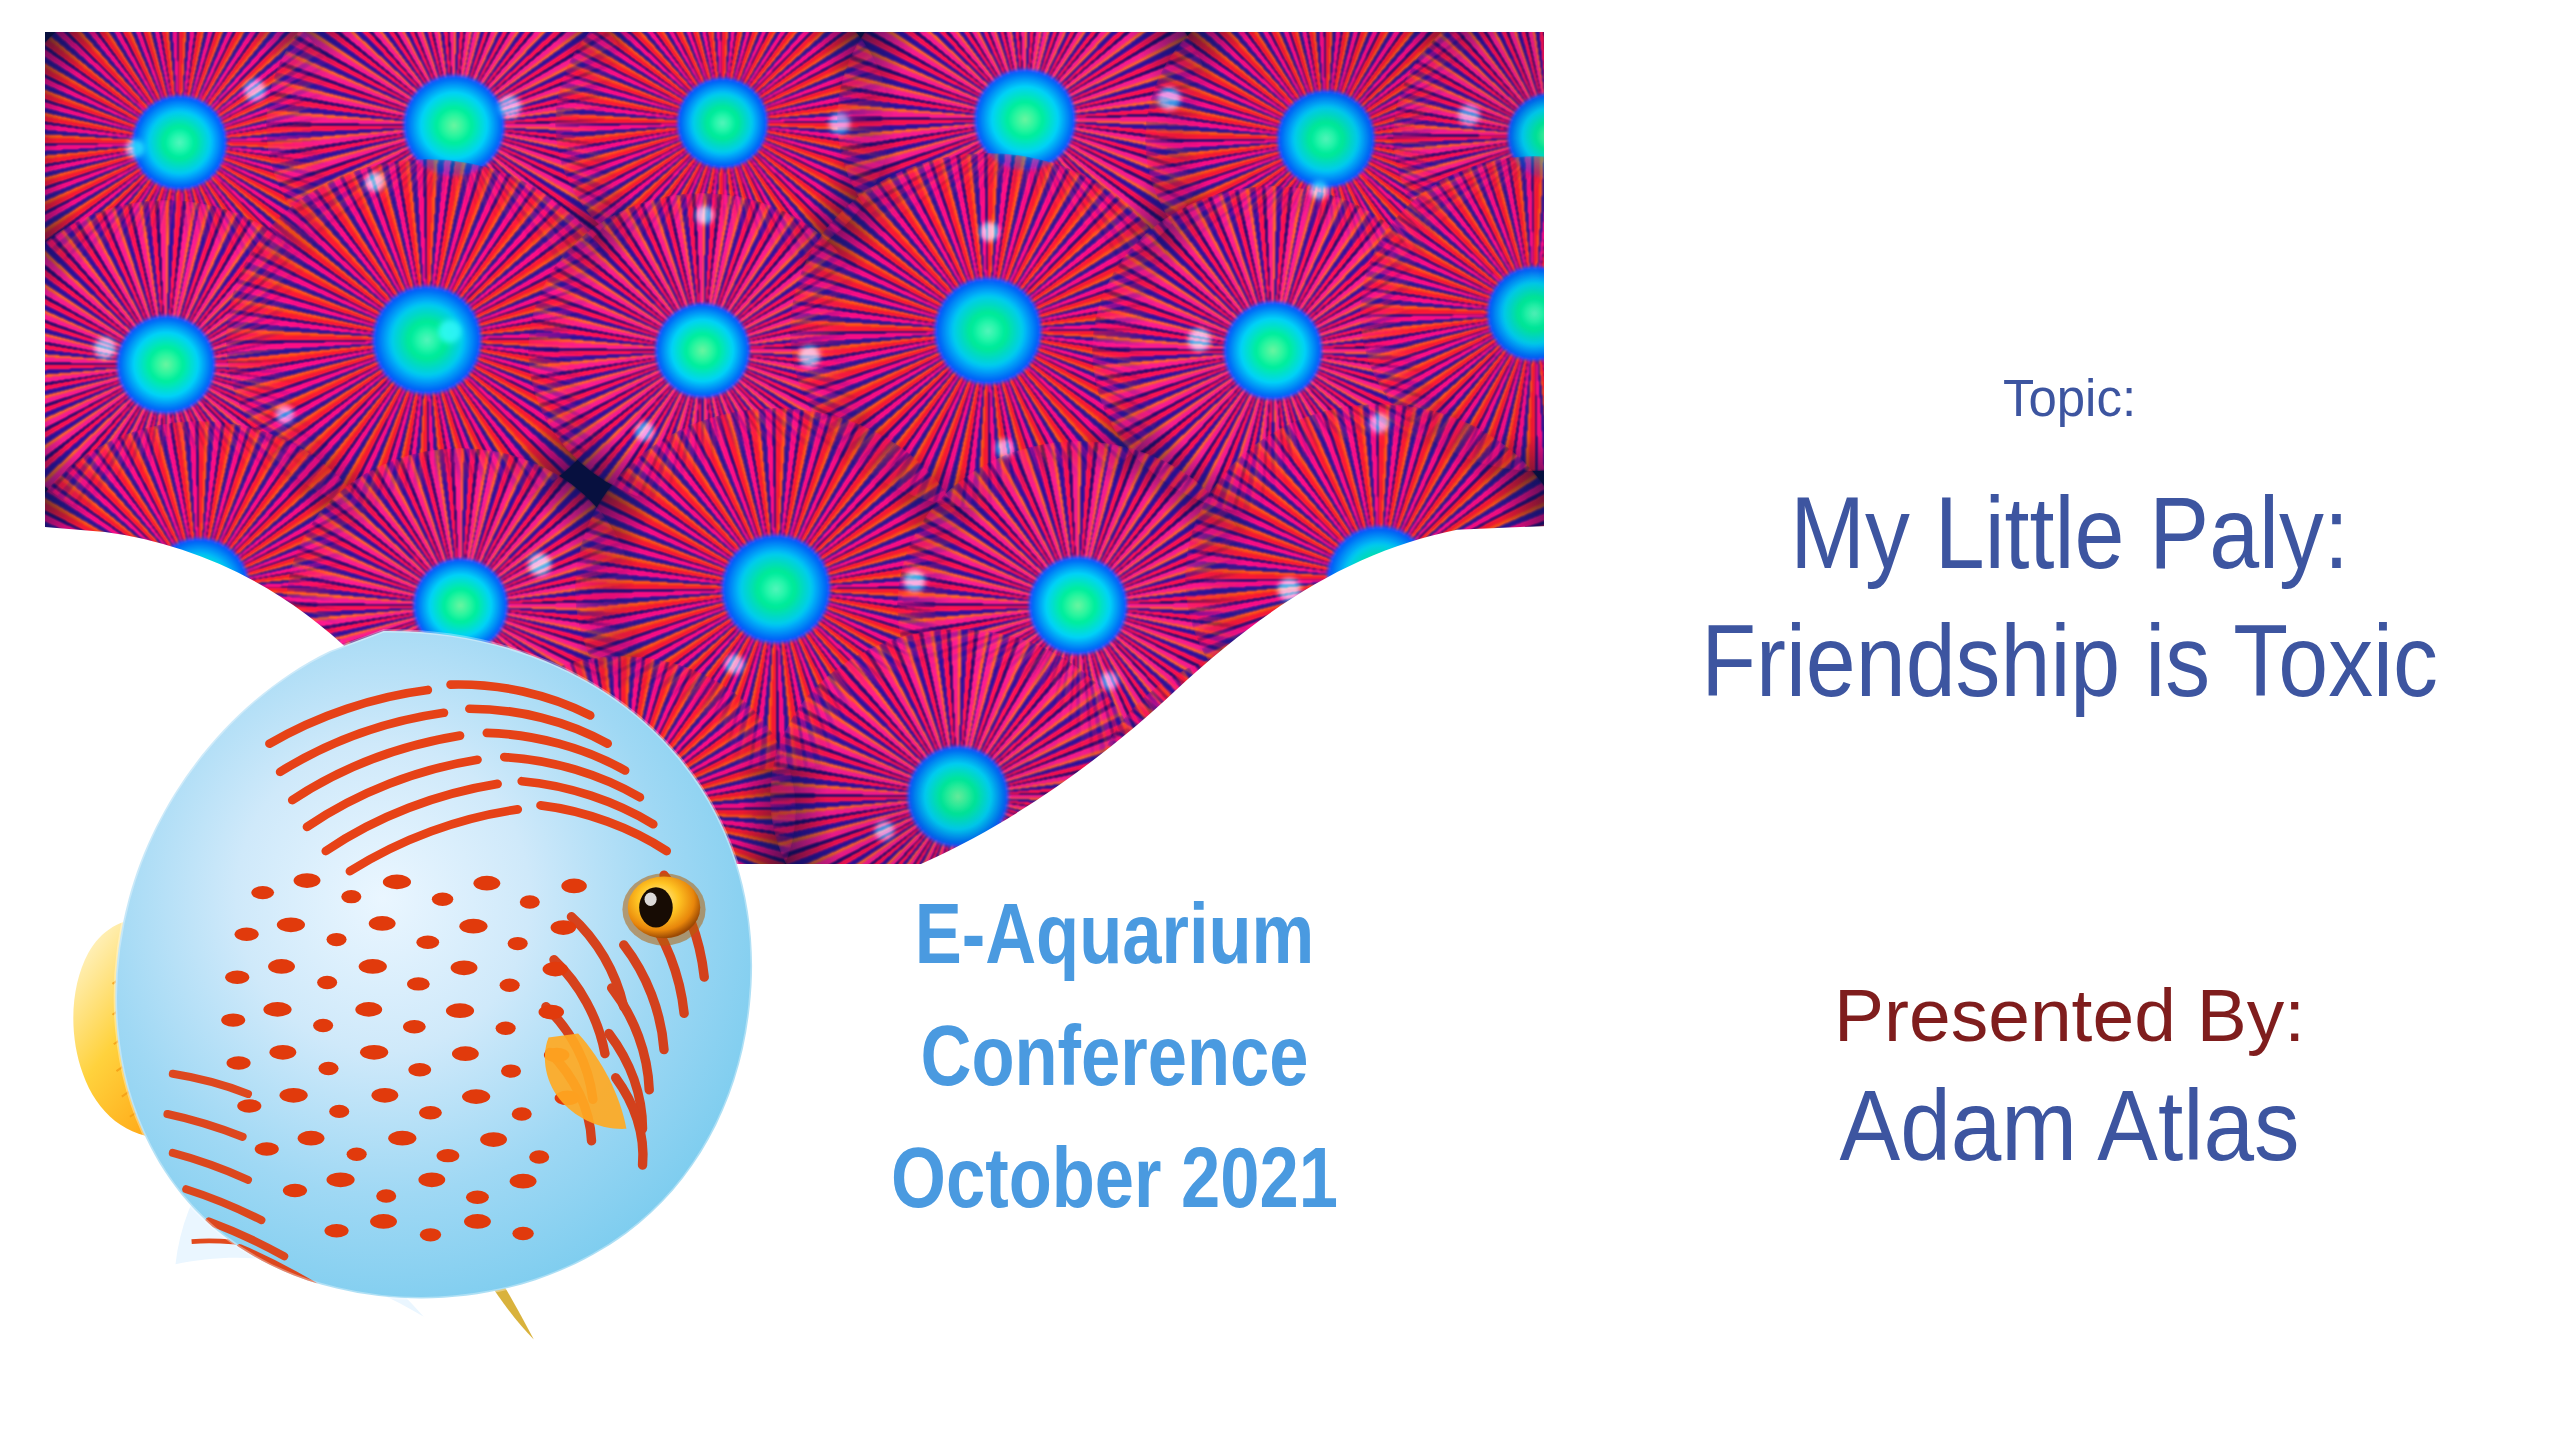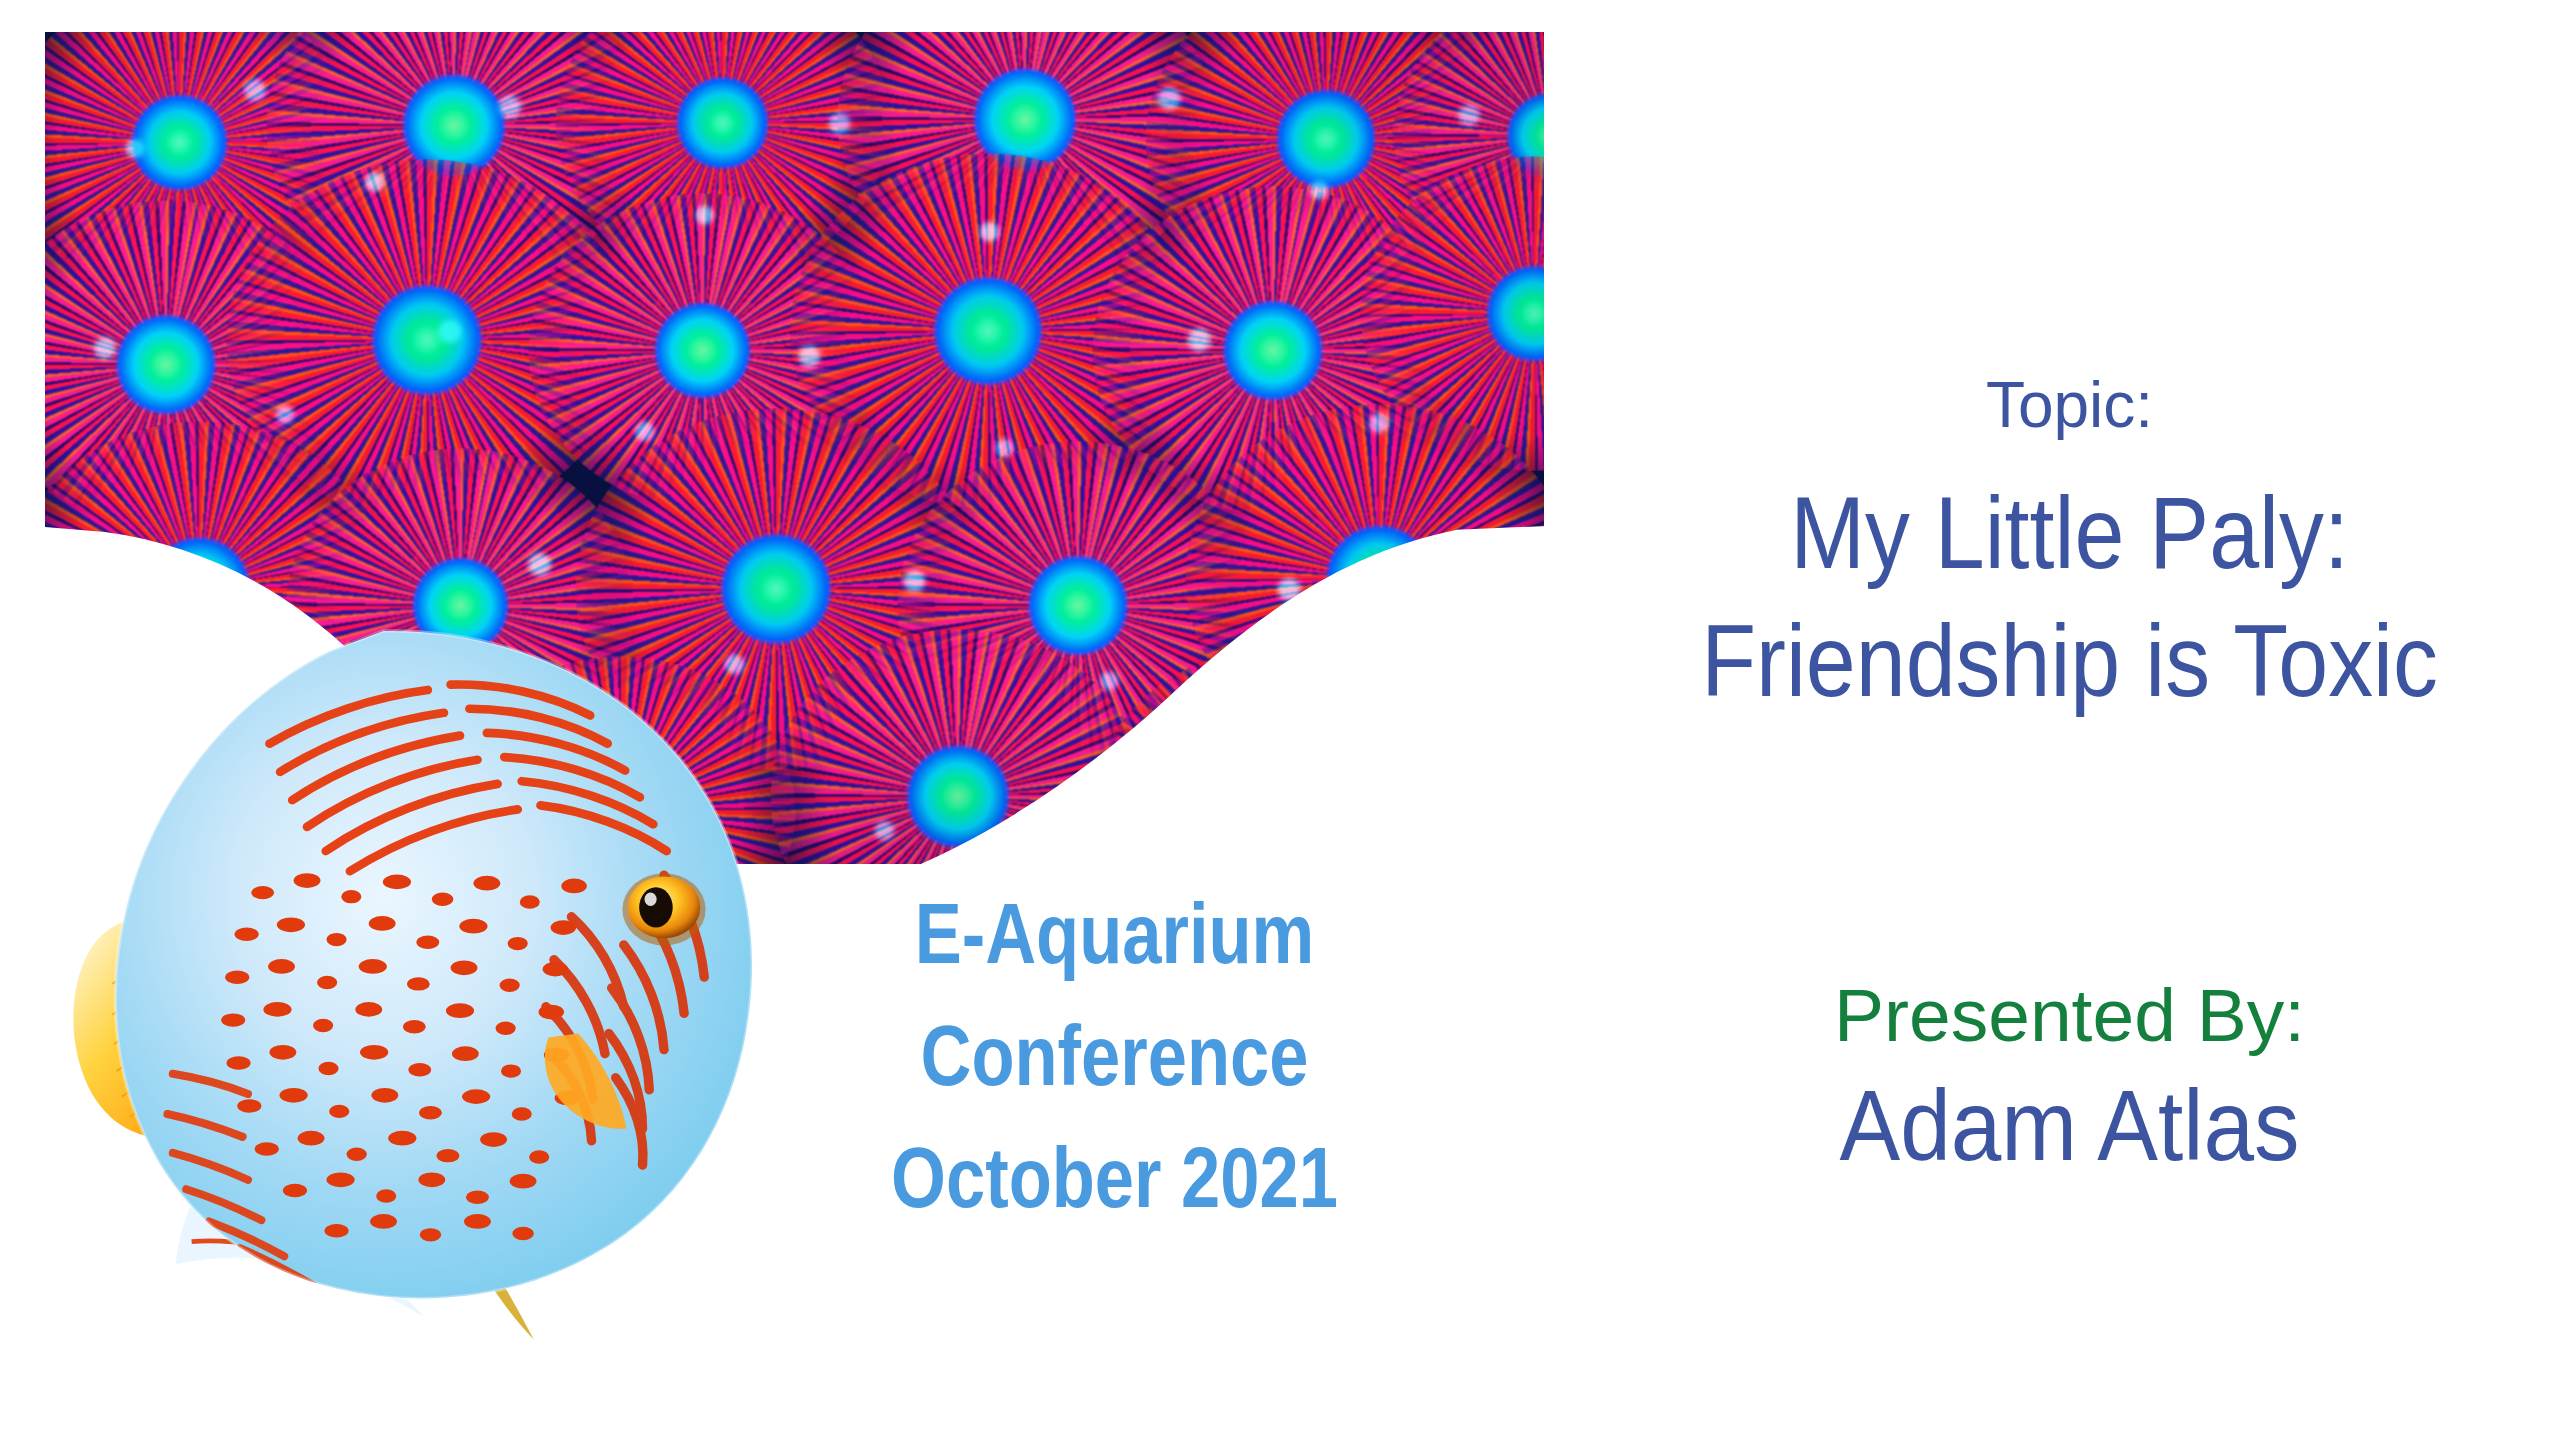--- a/index.html
+++ b/index.html
@@ -162,21 +162,21 @@
     left: 1563px;
     top: 0px;
     width: 1013px;
     height: 1449px;
   }
   .topic-label {
     position: absolute;
     left: 0; top: 372px;
     width: 1013px;
     text-align: center;
-    font-size: 64px;
+    font-size: 51px;
     line-height: 1.05;
     color: #3d55a0;
     font-family: "Liberation Sans Narrow", "Liberation Sans", sans-serif;
     font-weight: 400;
     font-stretch: condensed;
     letter-spacing: 0px;
   }
   .topic-title {
     position: absolute;
     left: 0; top: 470px;
@@ -191,21 +191,21 @@
     transform: scaleX(0.88);
     transform-origin: 50% 0%;
   }
   .presented-label {
     position: absolute;
     left: 0; top: 976px;
     width: 1013px;
     text-align: center;
     font-size: 75px;
     line-height: 1.05;
-    color: #15803d;
+    color: #7f1d1d;
     font-family: "Liberation Sans Narrow", "Liberation Sans", sans-serif;
     font-weight: 400;
     font-stretch: condensed;
   }
   .presenter-name {
     position: absolute;
     left: 0; top: 1070px;
     width: 1013px;
     text-align: center;
     font-size: 101px;

